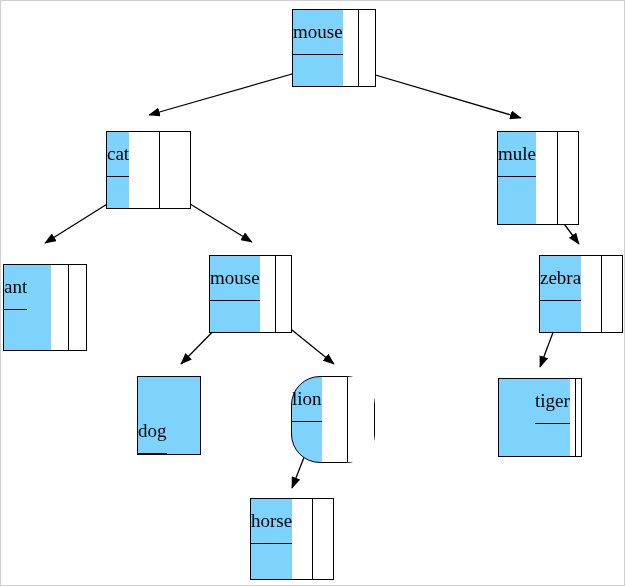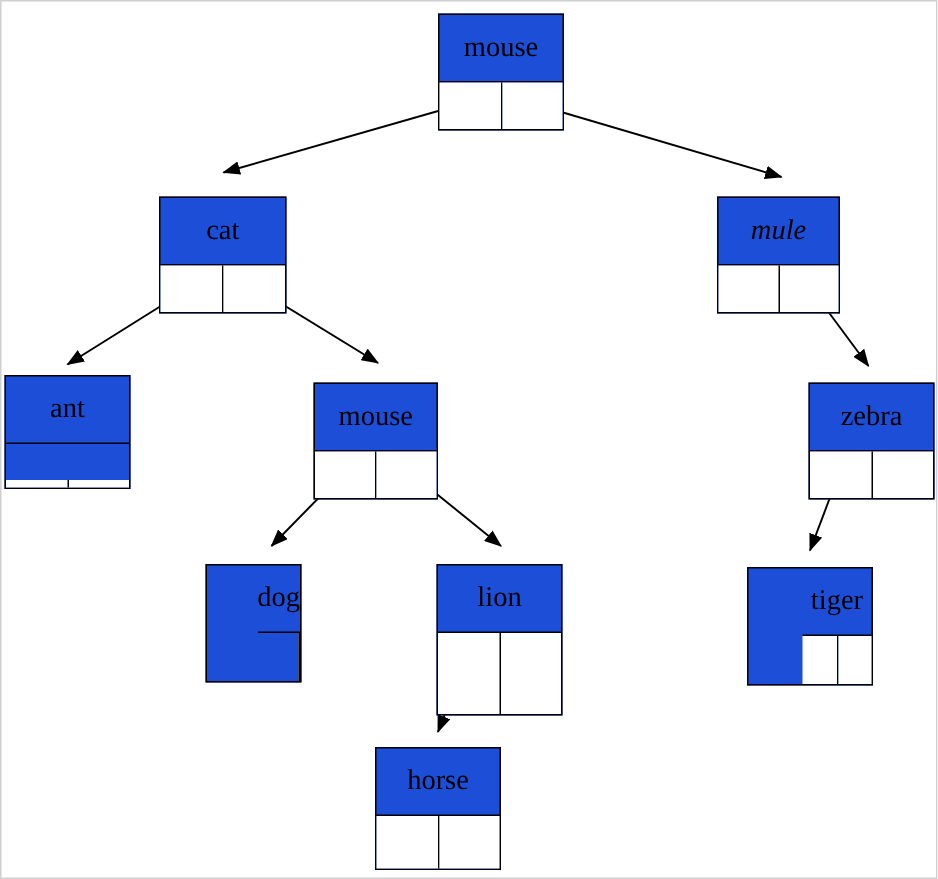--- a/index.html
+++ b/index.html
@@ -23,23 +23,23 @@
     left: 0;
     top: 0;
     width: 625px;
     height: 586px;
     pointer-events: none;
   }
   .node {
     position: absolute;
     box-sizing: border-box;
     border: 1.6px solid #000000;
-    background: #1d4ed8;
+    background: #7dd3fc;
     display: flex;
-    flex-direction: column;
+    flex-direction: row;
   }
   .node-label {
     flex: 0 0 auto;
     height: 44px;
     line-height: 44px;
     text-align: center;
     font-size: 19px;
     color: #000000;
     border-bottom: 1.6px solid #000000;
     white-space: nowrap;
@@ -88,28 +88,28 @@
           <div class="ptr-cell right"></div>
         </div>
       </div>
       <div class="node" style="left: 105px; top: 130px; width: 85px; height: 78px;">
         <div class="node-label">cat</div>
         <div class="node-ptrs">
           <div class="ptr-cell left"></div>
           <div class="ptr-cell right"></div>
         </div>
       </div>
-      <div class="node" style="left: 477px; top: 130px; width: 82px; height: 78px; font-style: italic;">
+      <div class="node" style="left: 496px; top: 130px; width: 82px; height: 94px;">
         <div class="node-label">mule</div>
         <div class="node-ptrs">
           <div class="ptr-cell left"></div>
           <div class="ptr-cell right"></div>
         </div>
       </div>
-      <div class="node" style="left: 2px; top: 249px; width: 84px; height: 76px; gap: 24px;">
+      <div class="node" style="left: 2px; top: 263px; width: 84px; height: 87px; gap: 24px;">
         <div class="node-label">ant</div>
         <div class="node-ptrs">
           <div class="ptr-cell left"></div>
           <div class="ptr-cell right"></div>
         </div>
       </div>
       <div class="node" style="left: 208px; top: 254px; width: 83px; height: 78px;">
         <div class="node-label">mouse</div>
         <div class="node-ptrs">
           <div class="ptr-cell left"></div>
@@ -123,21 +123,21 @@
           <div class="ptr-cell right"></div>
         </div>
       </div>
       <div class="node" style="left: 136px; top: 375px; width: 64px; height: 79px; align-items: flex-end;">
         <div class="node-label">dog</div>
         <div class="node-ptrs">
           <div class="ptr-cell left"></div>
           <div class="ptr-cell right"></div>
         </div>
       </div>
-      <div class="node" style="left: 290px; top: 375px; width: 84px; height: 101px;">
+      <div class="node" style="left: 290px; top: 375px; width: 84px; height: 87px; border-radius: 29px;">
         <div class="node-label">lion</div>
         <div class="node-ptrs">
           <div class="ptr-cell left"></div>
           <div class="ptr-cell right"></div>
         </div>
       </div>
       <div class="node" style="left: 497px; top: 377px; width: 84px; height: 79px; padding-left: 36px;">
         <div class="node-label">tiger</div>
         <div class="node-ptrs">
           <div class="ptr-cell left"></div>

